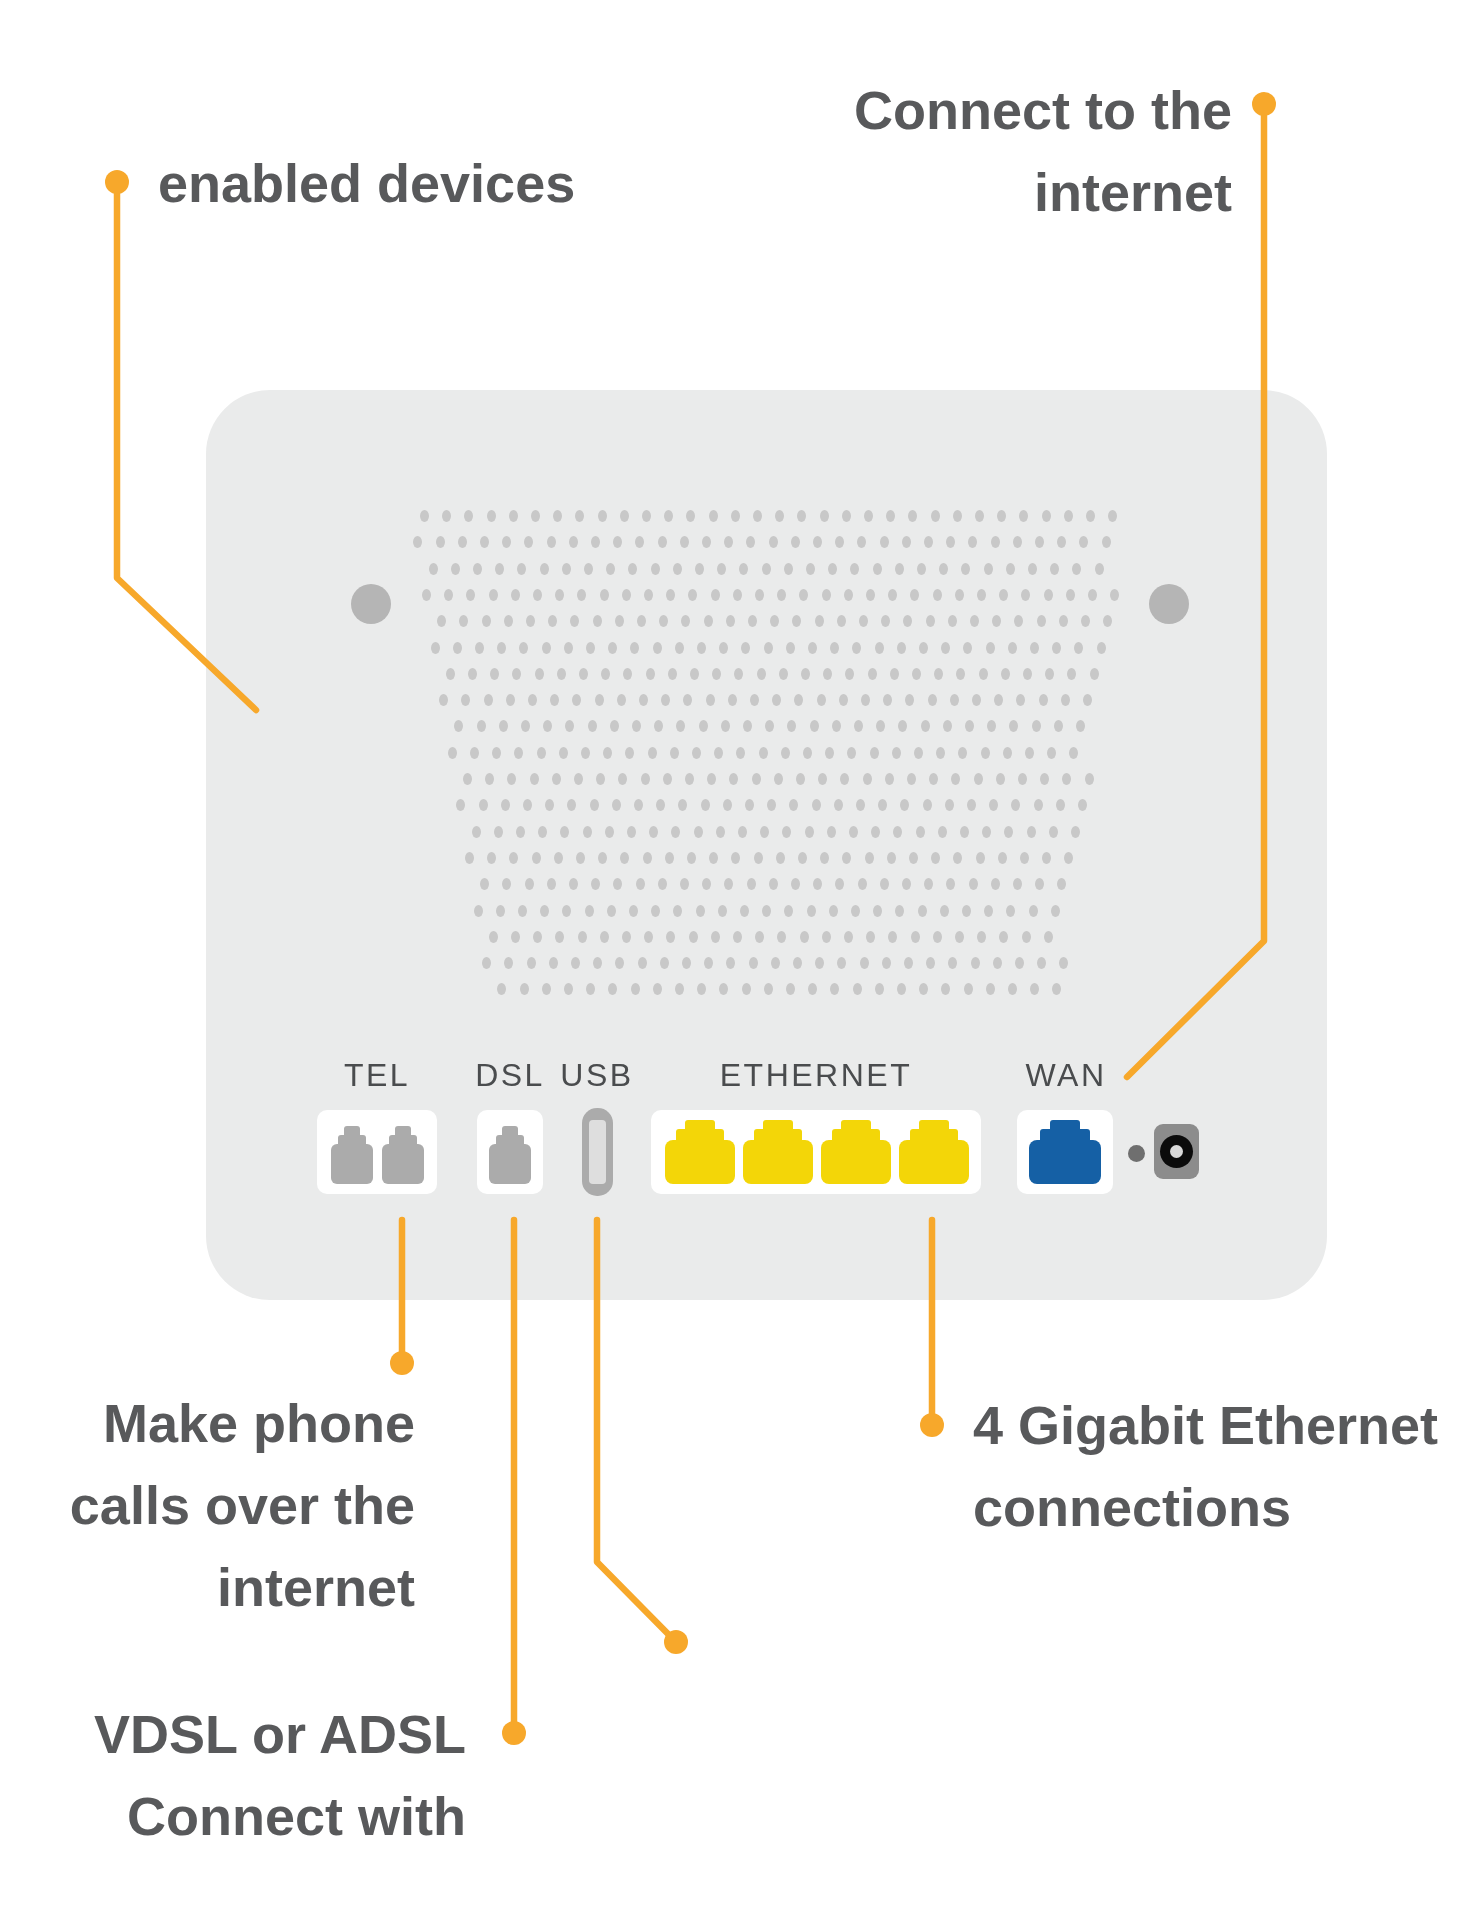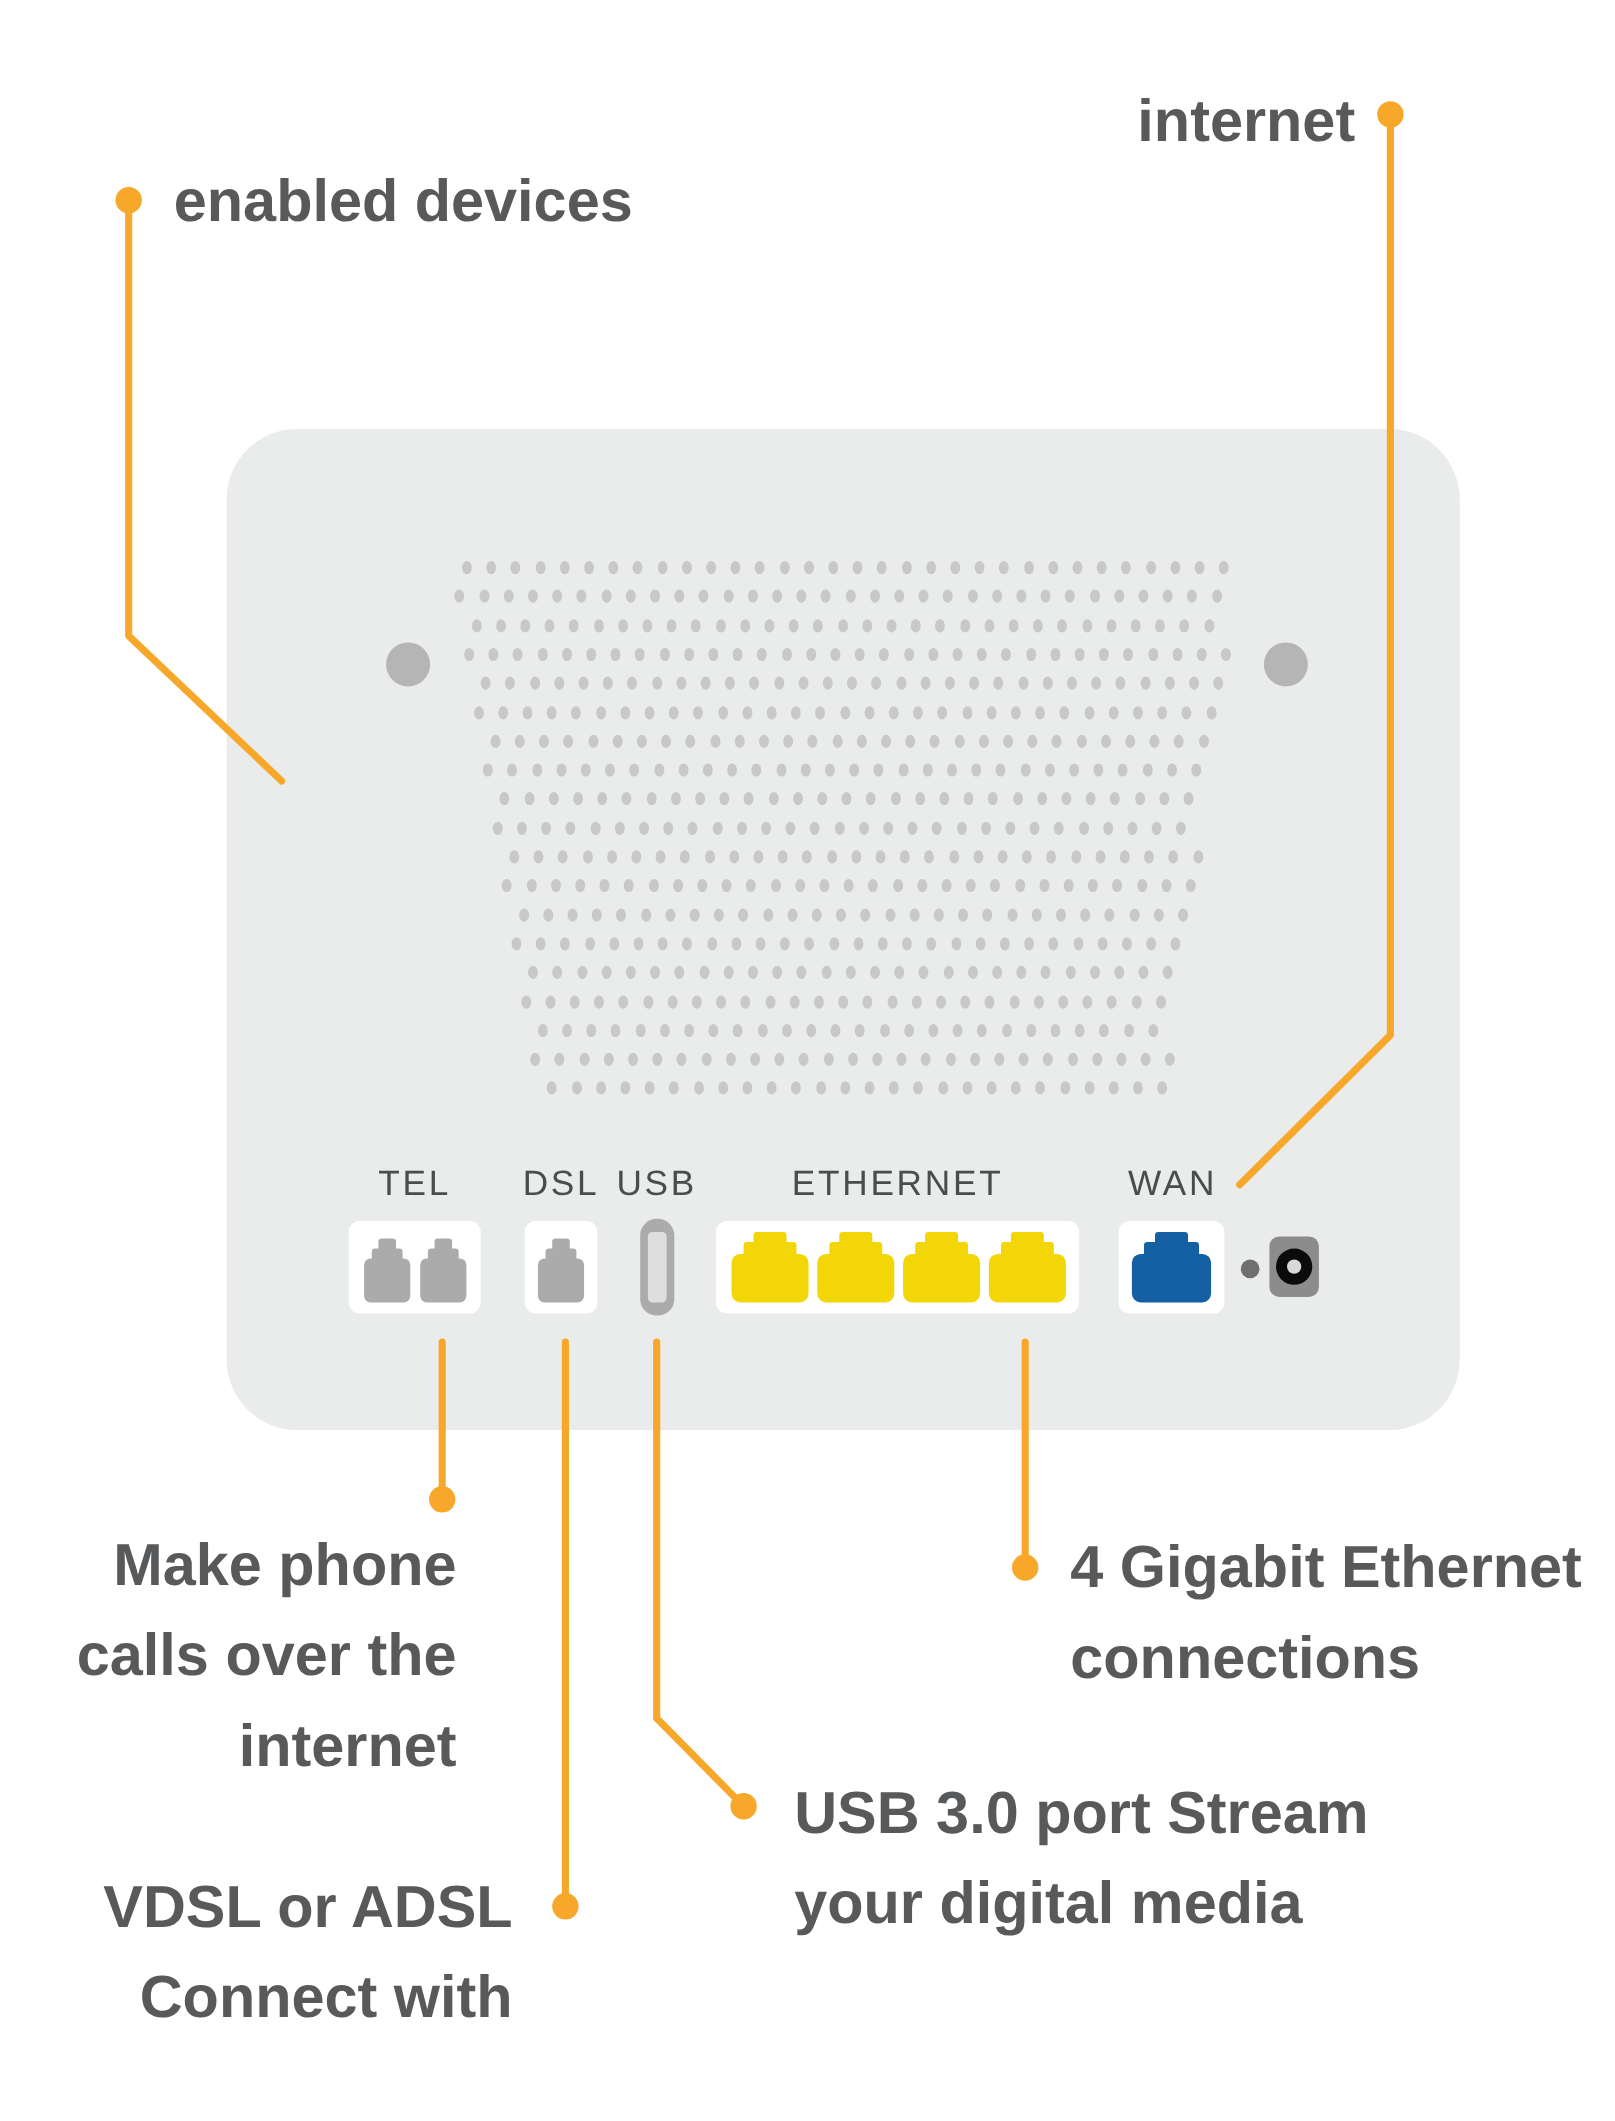--- a/index.html
+++ b/index.html
@@ -80,34 +80,31 @@
 </style>
 </head>
 <body>
 
 <div class="page">
 
   <div class="annotation ann-wifi">
     <div>enabled devices</div>
   </div>
   <div class="annotation align-right ann-nextgen">
+    <div>Connect to the</div>
     <div>internet</div>
   </div>
   <div class="annotation align-right ann-phone">
     <div>Make phone</div>
     <div>calls over the</div>
     <div>internet</div>
   </div>
   <div class="annotation align-right ann-vdsl">
     <div>VDSL or ADSL</div>
     <div>Connect with</div>
-  </div>
-  <div class="annotation ann-usb">
-    <div>USB 3.0 port Stream</div>
-    <div>your digital media</div>
   </div>
   <div class="annotation ann-eth">
     <div>4 Gigabit Ethernet</div>
     <div>connections</div>
   </div>
 
   <div class="router">
     <div id="vent">
         <div class="vdot" style="left:214.0px;top:120.0px"></div>
         <div class="vdot" style="left:236.2px;top:120.0px"></div>

